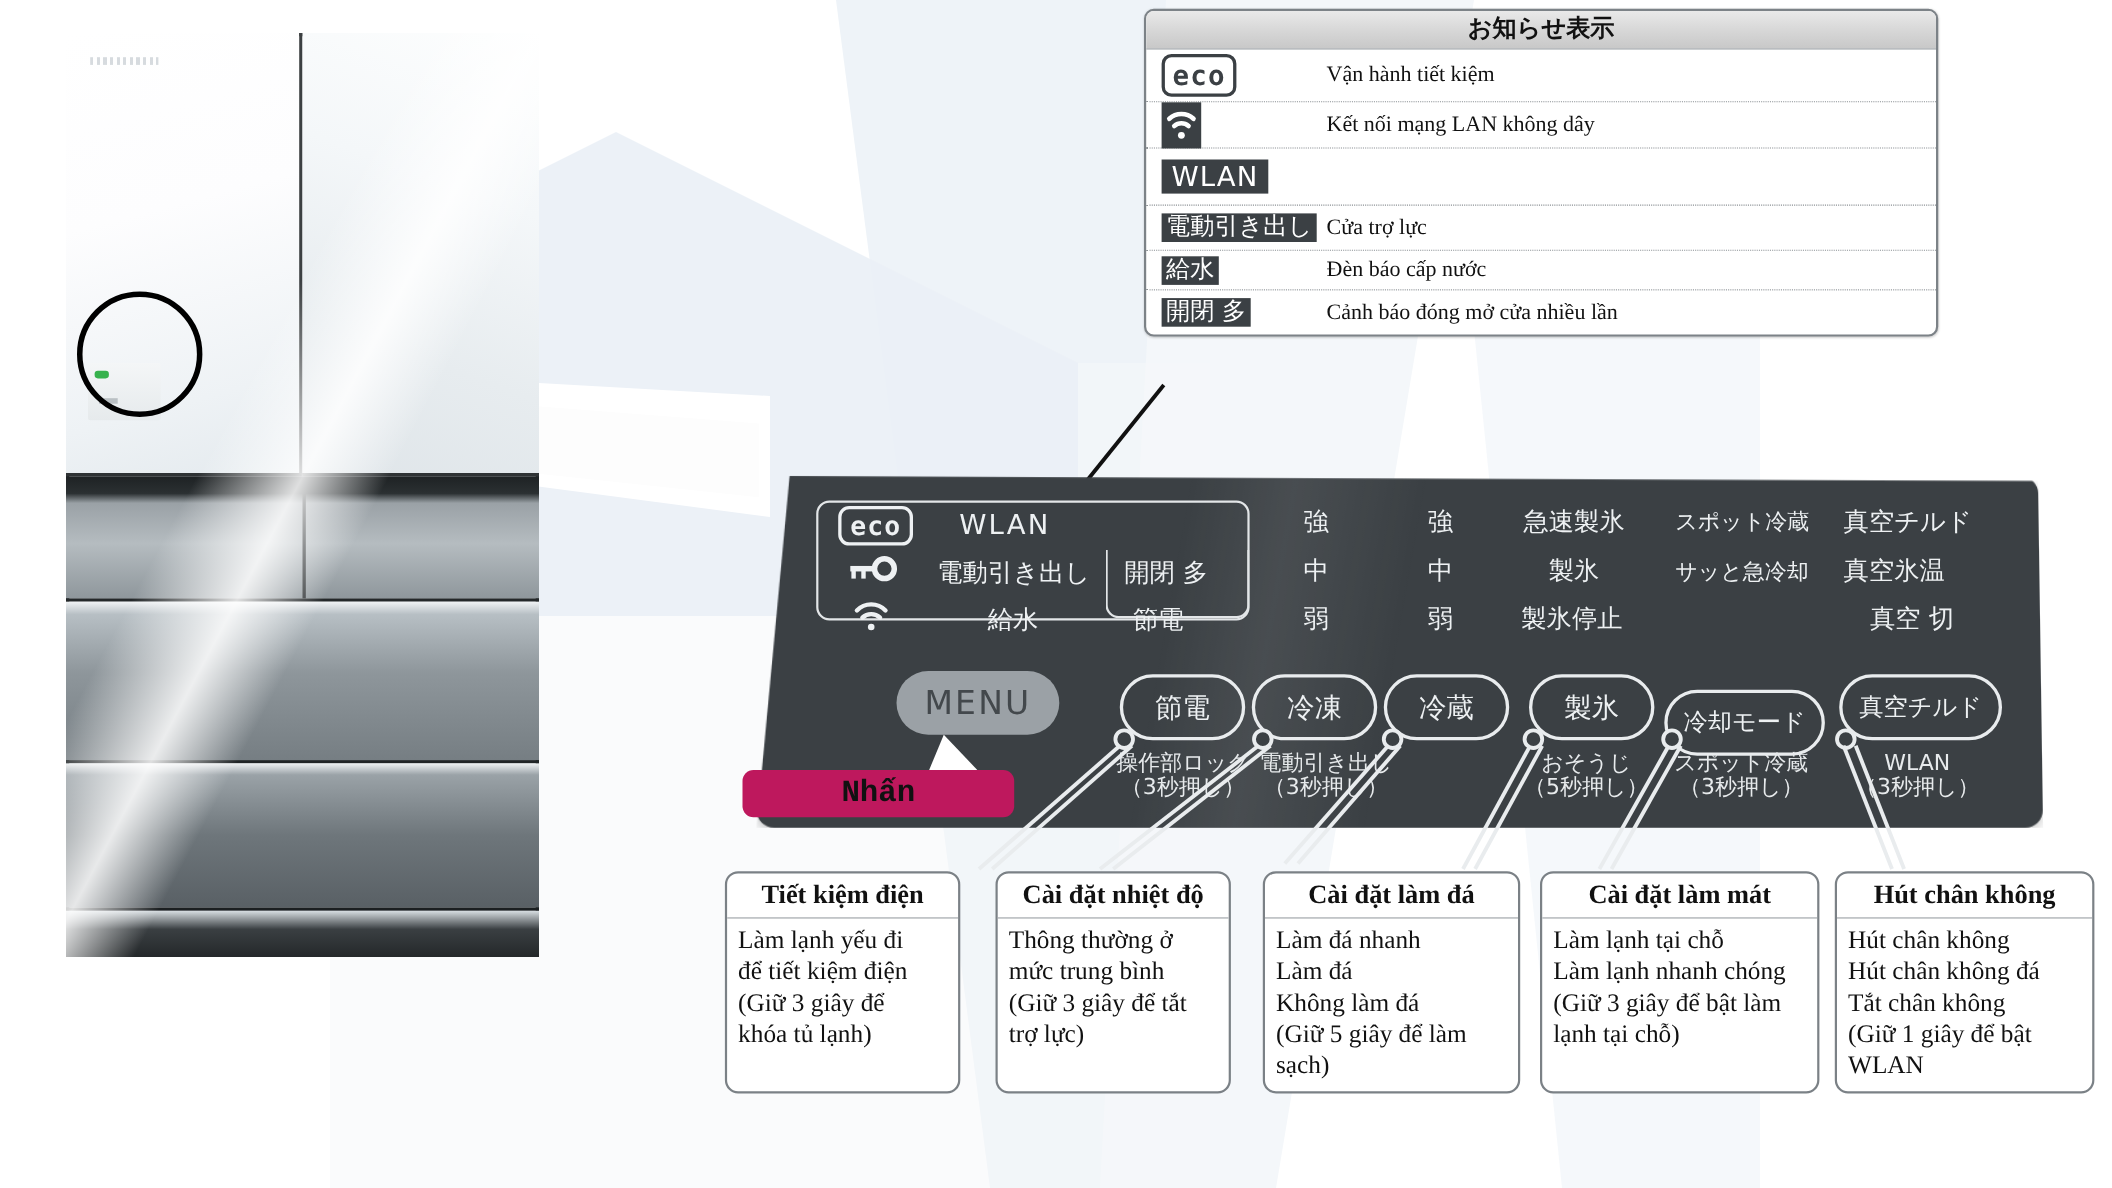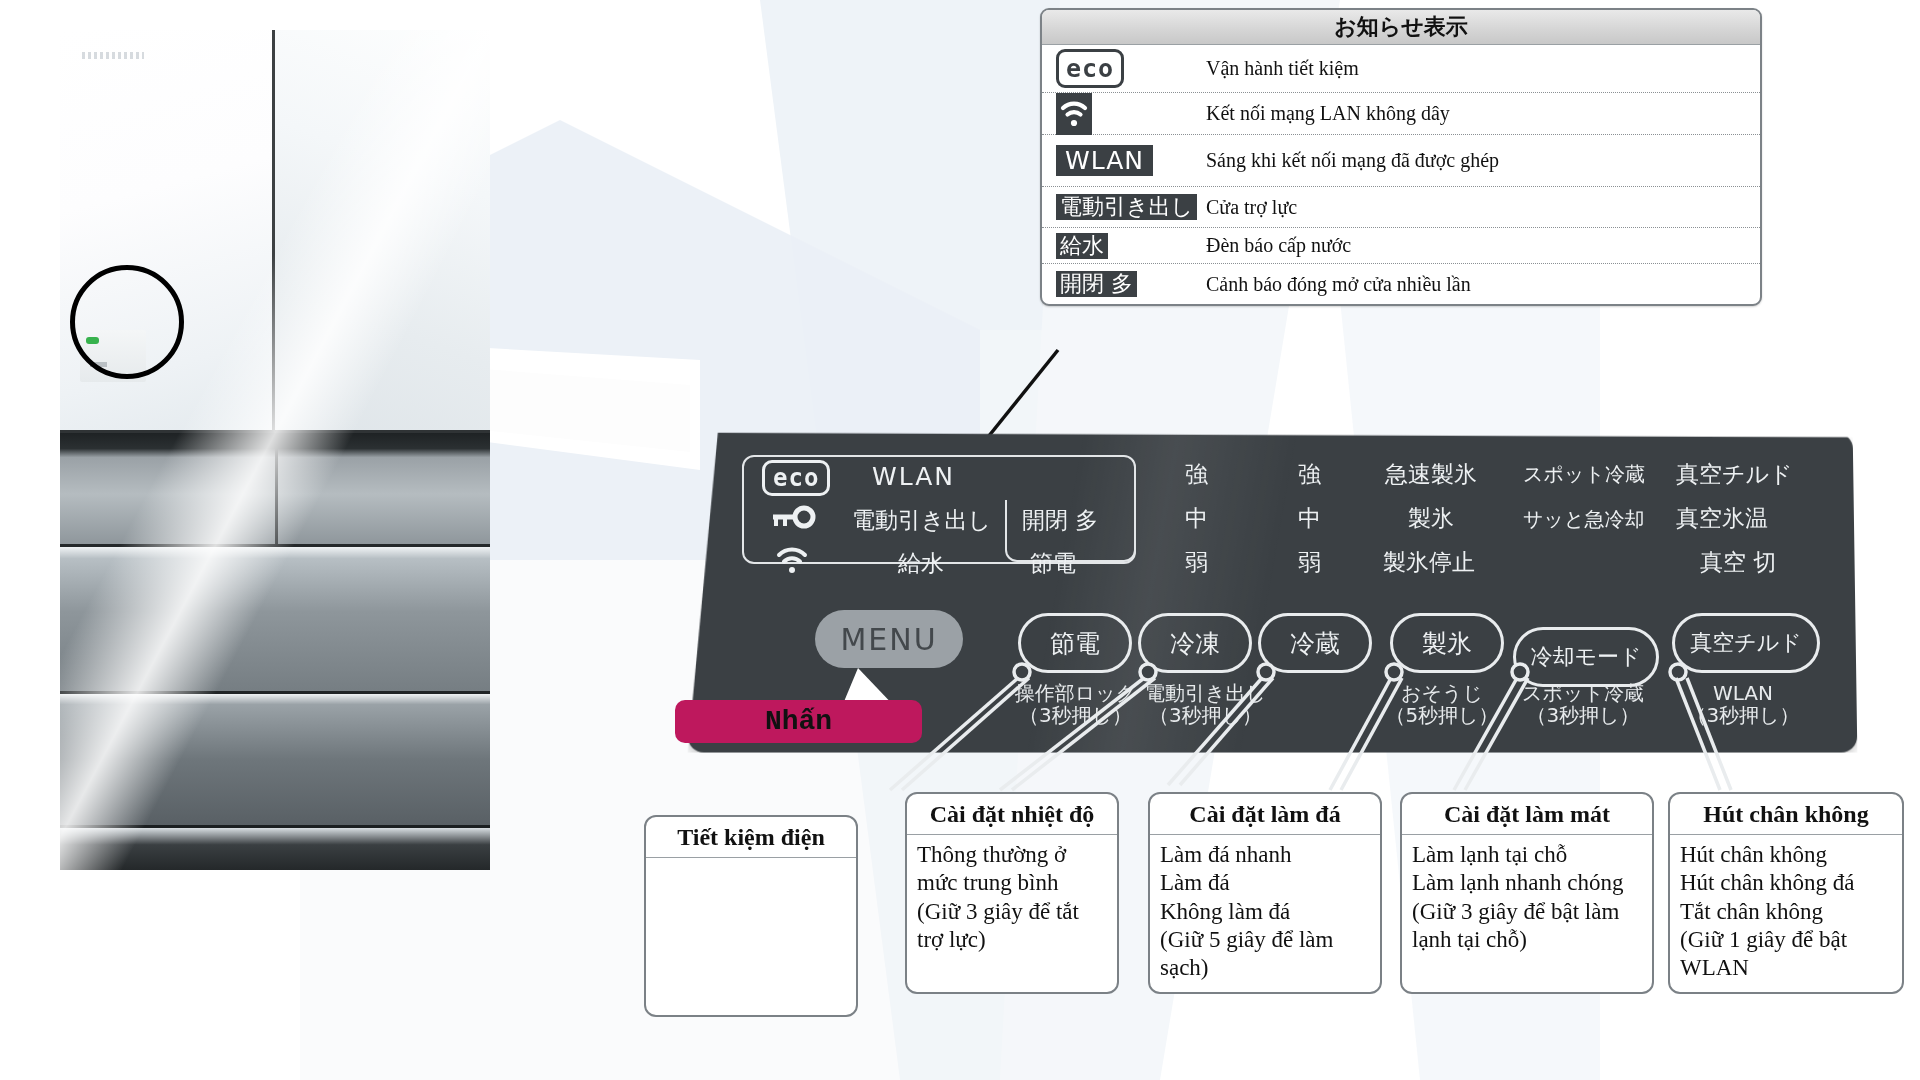--- a/index.html
+++ b/index.html
@@ -180,21 +180,20 @@
           </svg>
         </span>
       </div>
       <div class="lg-txt">Kết nối mạng LAN không dây</div>
     </div>
 
     <div class="lg-row" style="height:52px">
       <div class="lg-ico">
         <span class="badge wlan-badge">WLAN</span>
       </div>
-      <div class="lg-txt">Sáng khi kết nối mạng đã được ghép</div>
     </div>
 
     <div class="lg-row" style="height:41px">
       <div class="lg-ico">
         <span class="badge jp-badge">電動引き出し</span>
       </div>
       <div class="lg-txt">Cửa trợ lực</div>
     </div>
 
     <div class="lg-row" style="height:36px">
@@ -333,22 +332,28 @@
       <circle cx="1678" cy="672" r="8" fill="#3b4044"></circle>
       <line x1="1676" y1="678" x2="1720" y2="790"></line>
       <line x1="1687" y1="678" x2="1731" y2="790"></line>
     </g>
 
     <polygon points="858,668 838,716 898,710" fill="#ffffff"></polygon>
   </svg>
 
   <div id="nhan">Nhấn</div>
 
-  <div class="card" style="left:644px;top:792px;width:210px;height:198px;margin-top:23px;">
+  <div class="card" style="left:659px;top:792px;width:210px;height:198px;">
     <div class="card-h">Tiết kiệm điện</div>
+    <div class="card-b">
+      <div>Làm lạnh yếu đi</div>
+      <div>để tiết kiệm điện</div>
+      <div>(Giữ 3 giây để</div>
+      <div>khóa tủ lạnh)</div>
+    </div>
   </div>
 
   <div class="card" style="left:905px;top:792px;width:210px;height:198px;">
     <div class="card-h">Cài đặt nhiệt độ</div>
     <div class="card-b">
       <div>Thông thường ở</div>
       <div>mức trung bình</div>
       <div>(Giữ 3 giây để tắt</div>
       <div>trợ lực)</div>
     </div>

